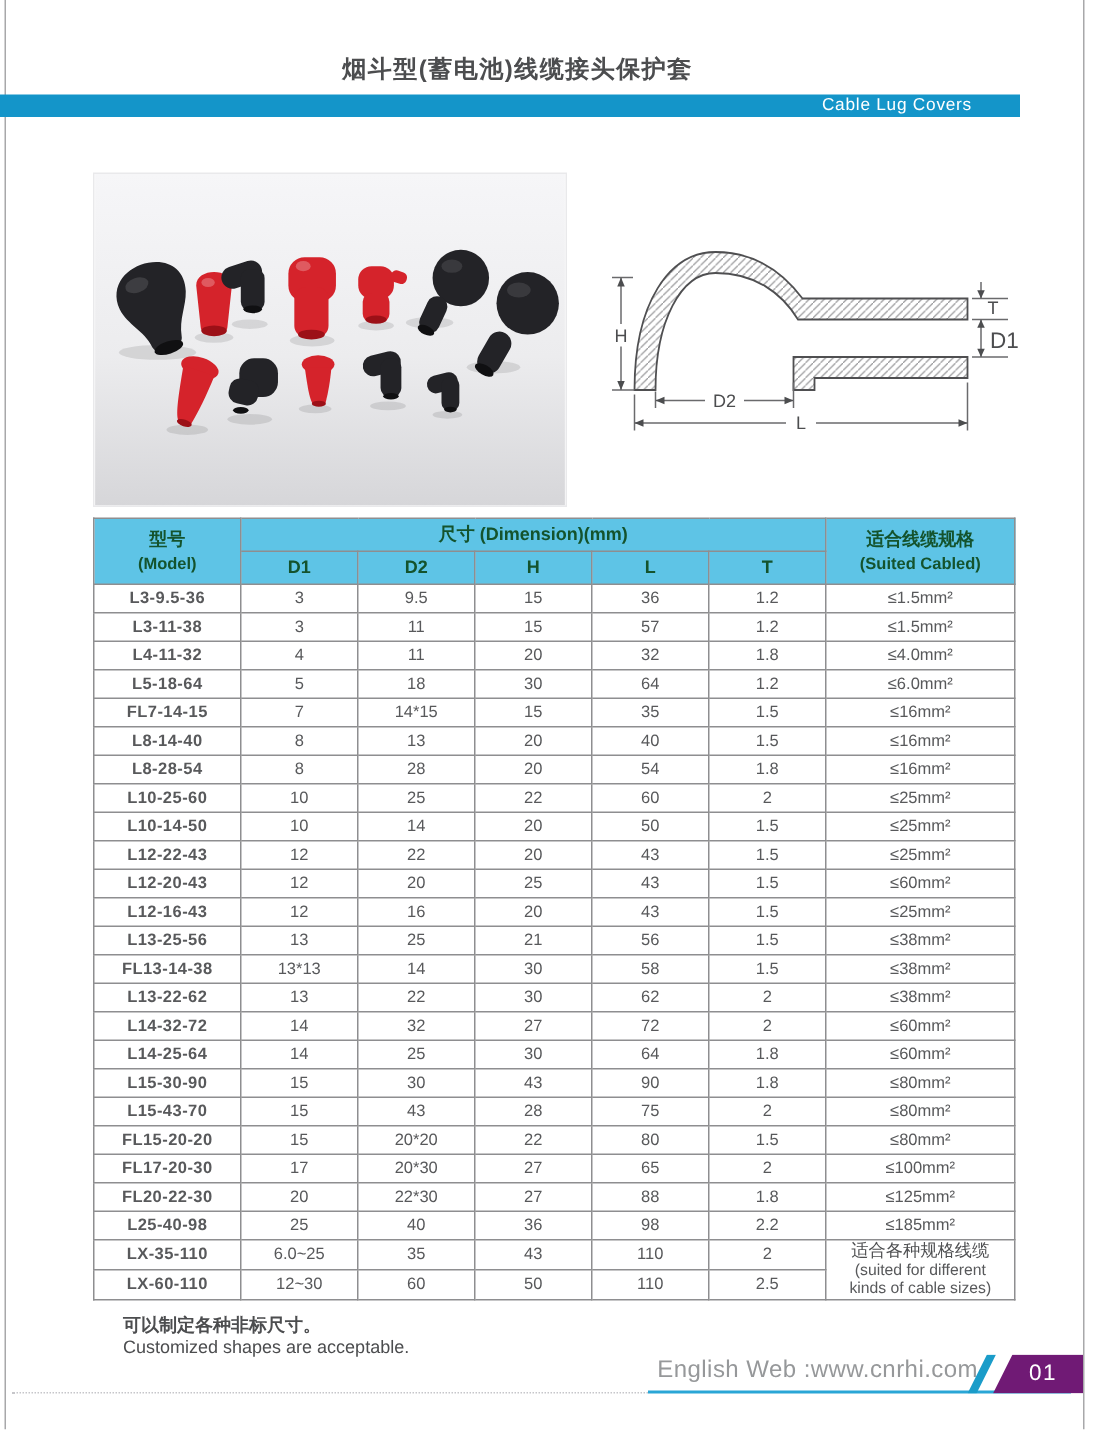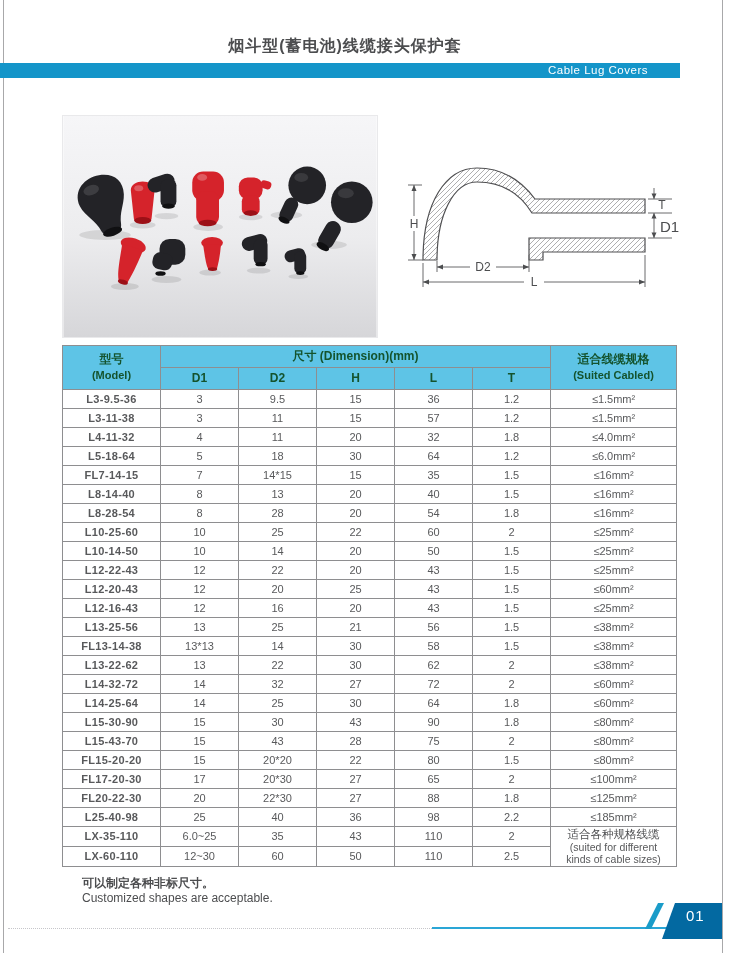--- a/index.html
+++ b/index.html
@@ -34,21 +34,21 @@
 
   .note { position:absolute; left:62px; top:876px; font-size:12px; color:#4c4d4f; line-height:1.2;margin-left:20px; }
   .note .zh { font-weight:bold; margin-bottom:1px; }
 
   .footer-dotted { position:absolute; left:8px; top:928px; width:424px; border-top:1px dotted #c6c6ca; }
   .footer-line   { position:absolute; left:432px; top:927px; width:282px; height:2px; background:#2aa6d6; }
   .footer-web    { position:absolute; left:380px; top:905px; width:272px; text-align:right;
                    font-size:16px; color:#96989a; letter-spacing:0.3px; }
   .footer-slash  { position:absolute; left:645px; top:903px; width:20px; height:26px; background:#1a9cc9;
                    clip-path:polygon(13px 0, 19px 0, 6px 100%, 0 100%); }
-  .page-badge    { position:absolute; left:662px; top:903px; width:60px; height:36px; background:#0369a1;
+  .page-badge    { position:absolute; left:662px; top:903px; width:60px; height:26px; background:#701a75;
                    clip-path:polygon(13px 0, 100% 0, 100% 100%, 0 100%); }
   .page-badge span { position:absolute; left:24px; top:4px; font-size:15px; color:#ffffff; letter-spacing:1px; }
 </style>
 </head>
 <body>
 
 <div class="page">
   <div class="vline left"></div>
   <div class="vline right"></div>
 
@@ -470,17 +470,18 @@
       </tbody>
   </table>
 
   <div class="note">
     <div class="zh">可以制定各种非标尺寸。</div>
     <div class="en">Customized shapes are acceptable.</div>
   </div>
 
   <div class="footer-dotted"></div>
   <div class="footer-line"></div>
+  <div class="footer-web">English Web :www.cnrhi.com</div>
   <div class="footer-slash"></div>
   <div class="page-badge">
     <span>01</span>
   </div>
 </div>
 
 </body></html>

